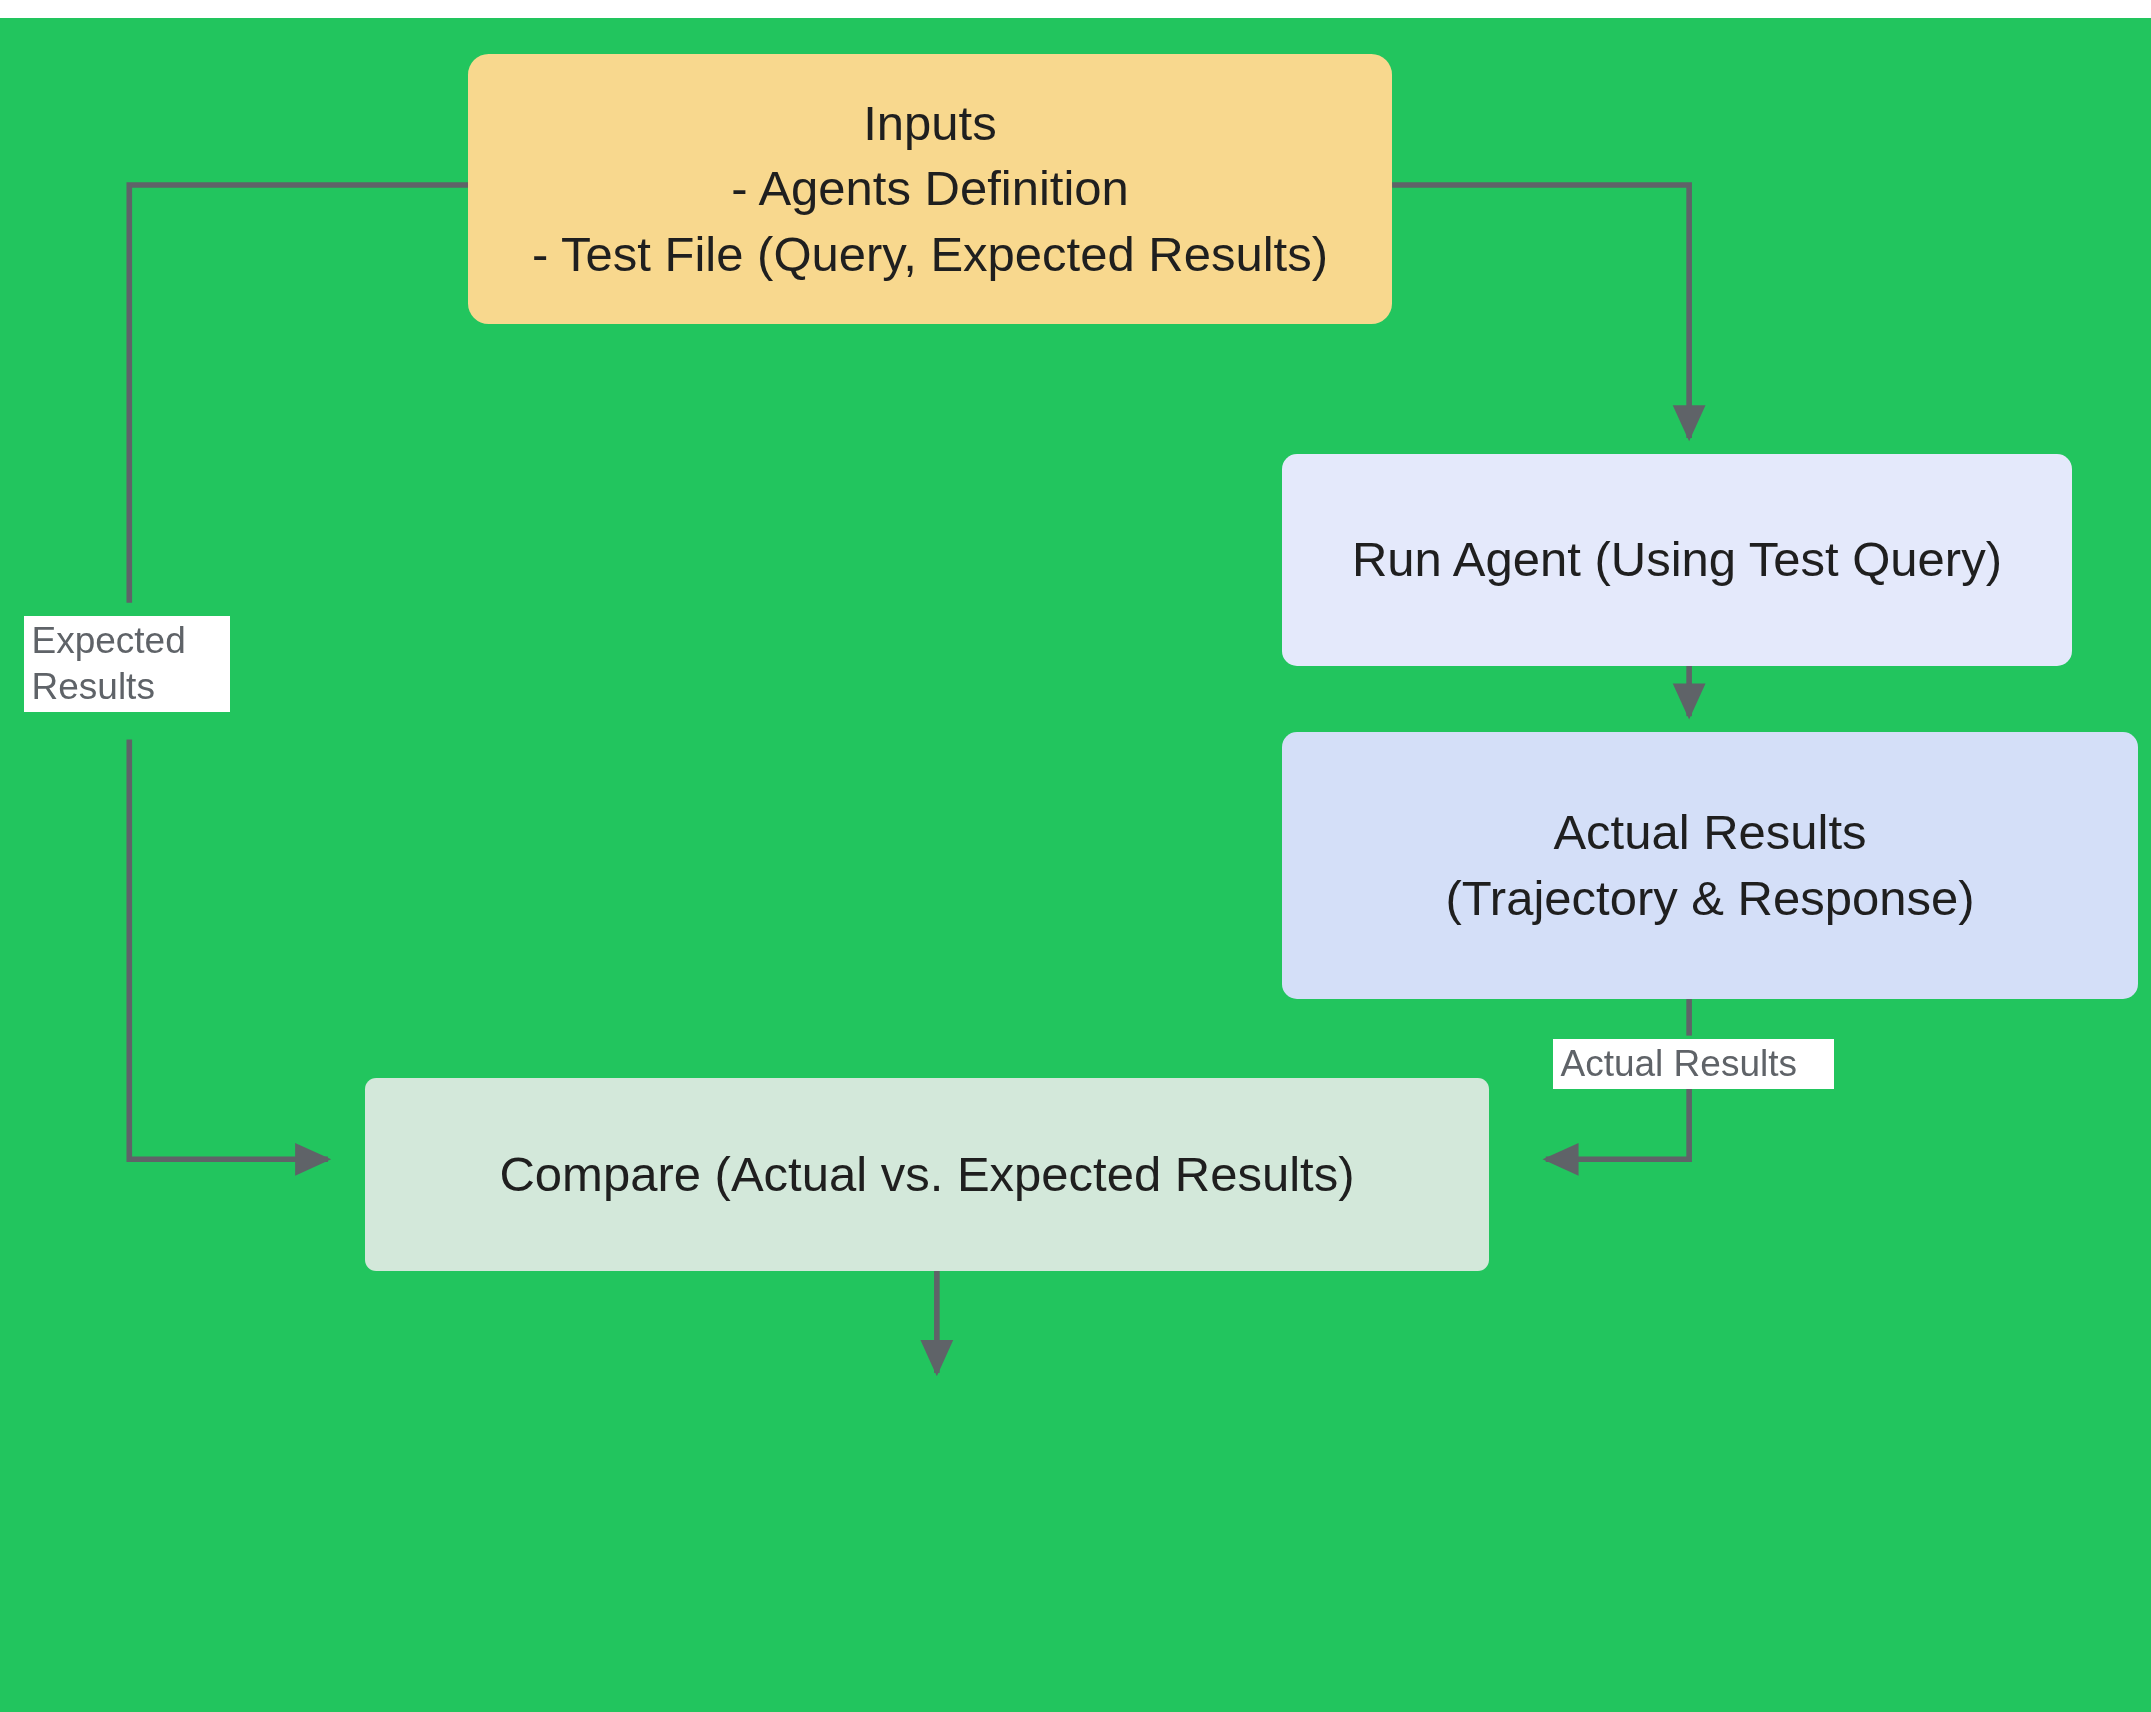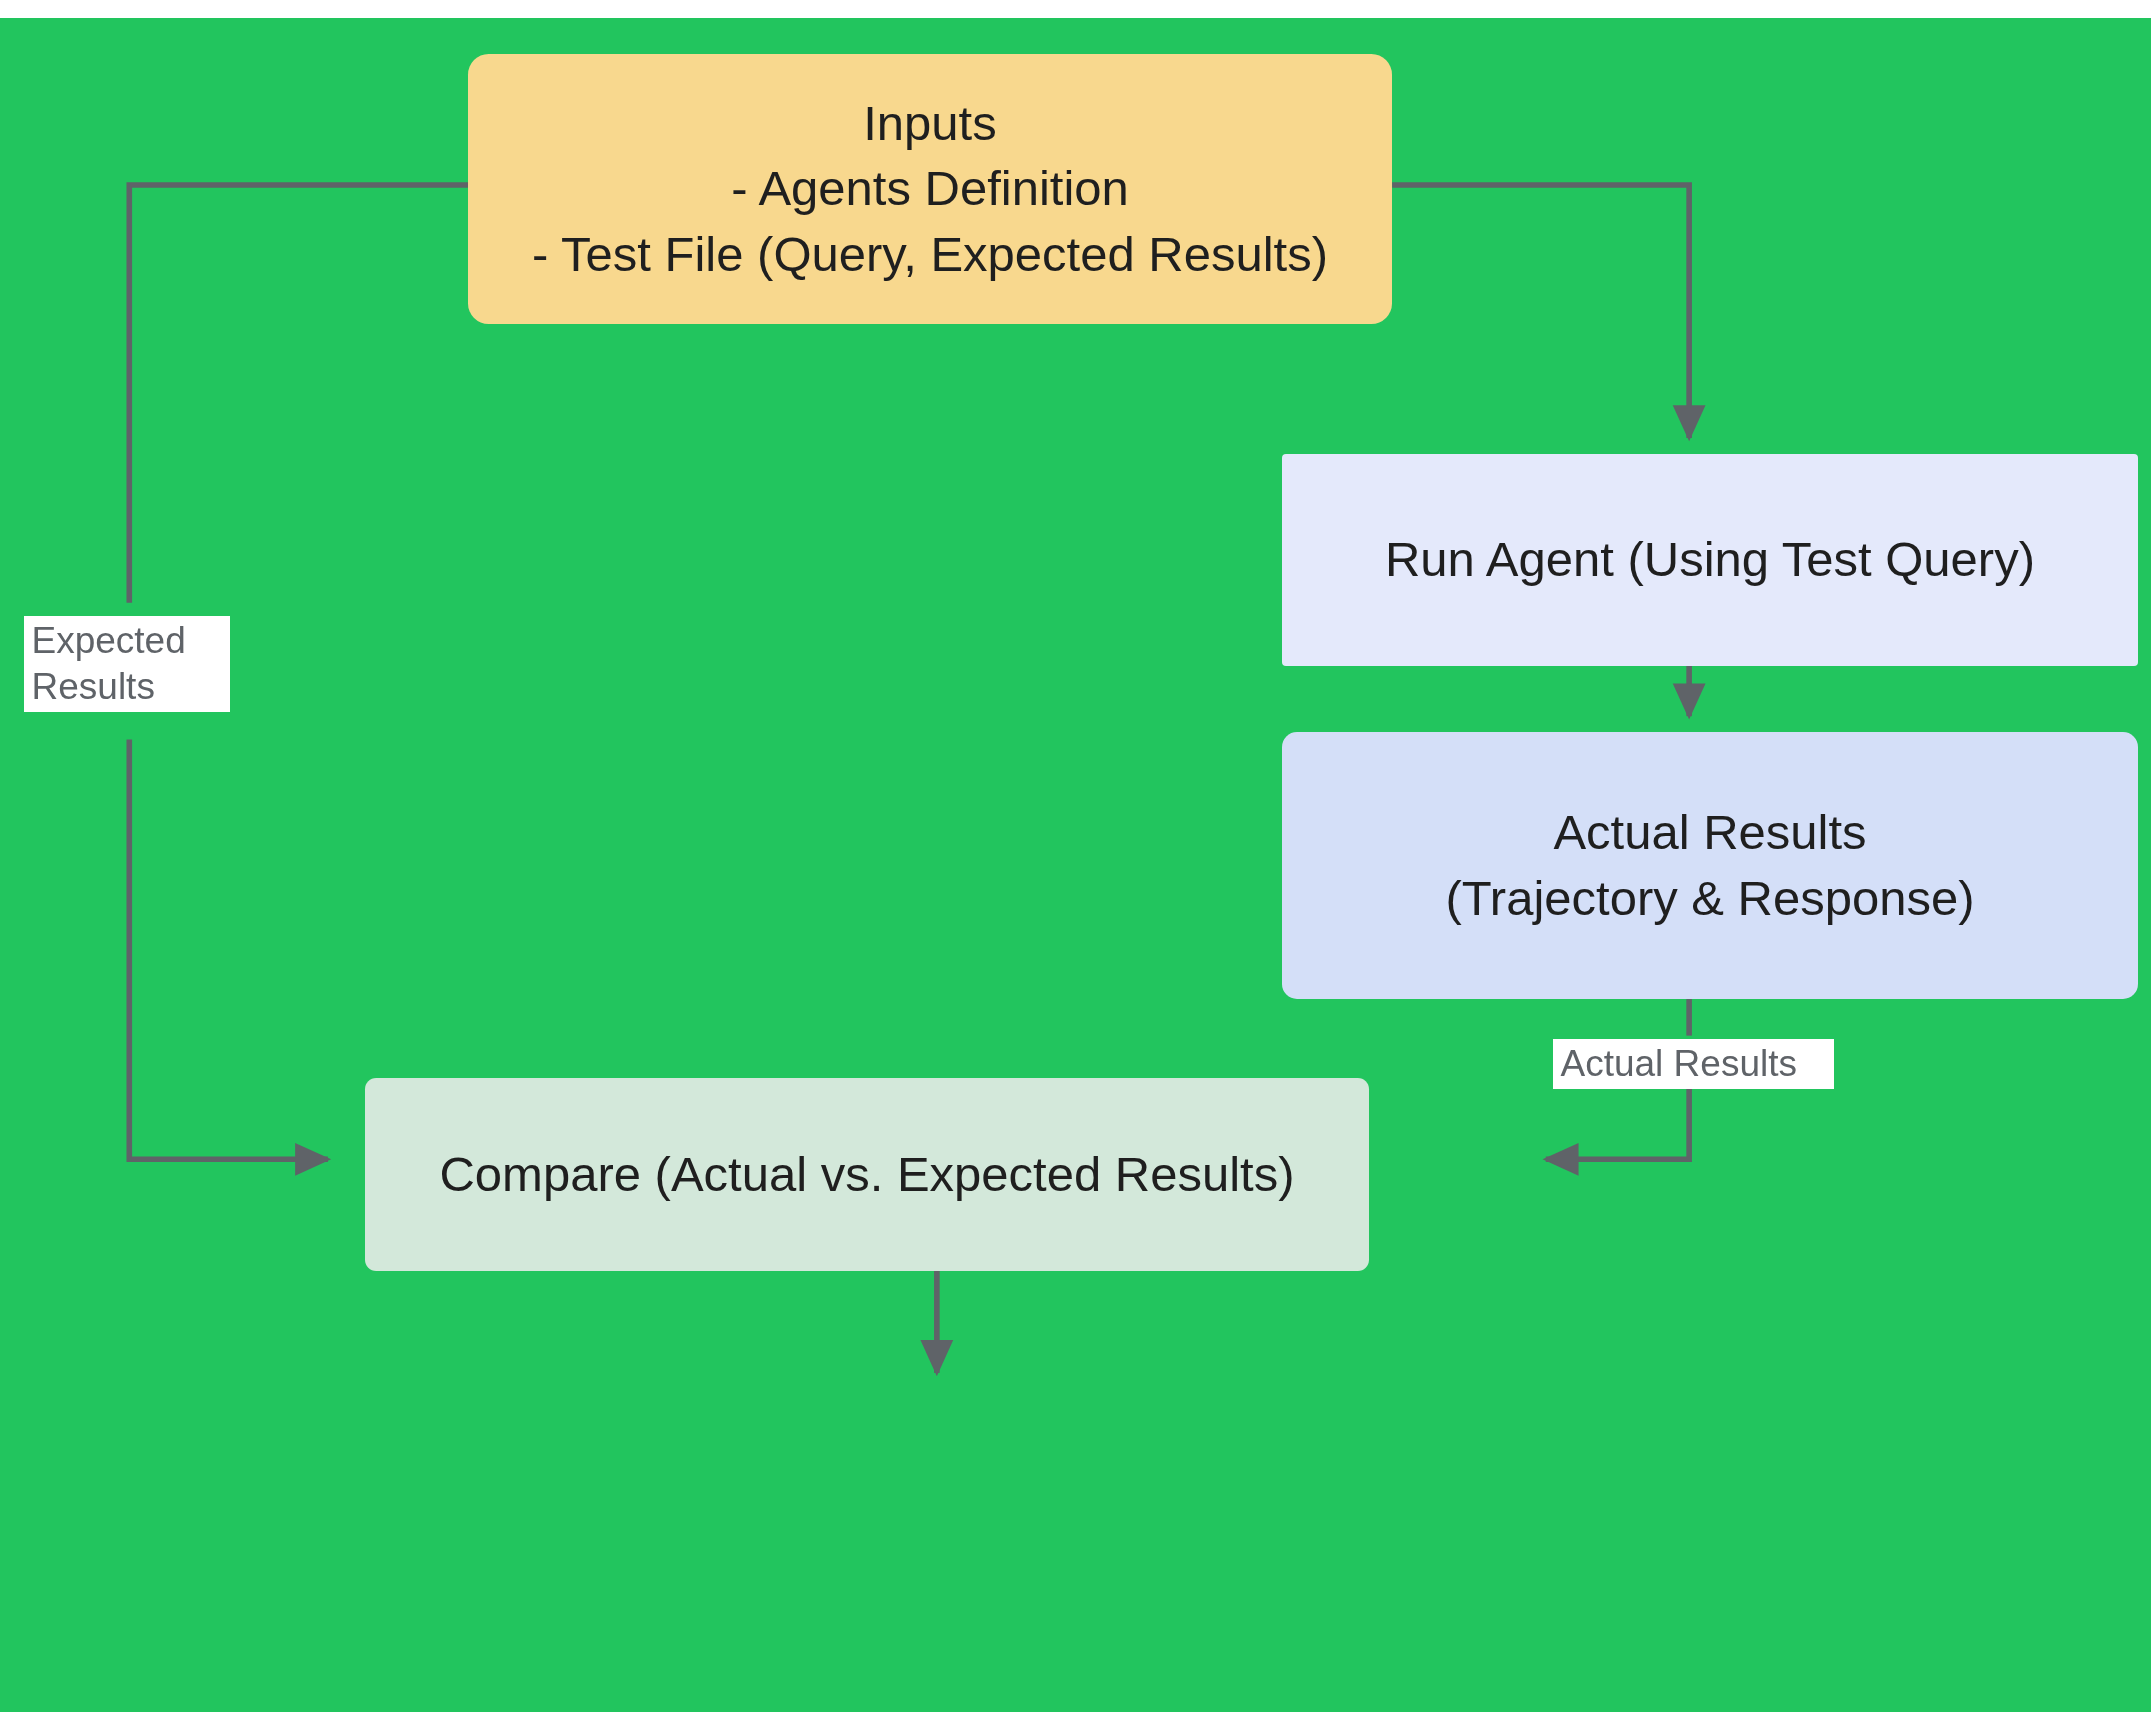--- a/index.html
+++ b/index.html
@@ -44,39 +44,39 @@
     top: 36px;
     width: 924px;
     height: 270px;
     background: #f8d88e;
     border-radius: 20.6px;
     font-size: 49px;
   }
   .node-run-agent {
     left: 1282px;
     top: 436px;
-    width: 856px;
+    width: 790px;
     height: 212px;
     background: #e4e9fb;
-    border-radius: 4px;
+    border-radius: 15px;
     font-size: 49px;
   }
   .node-actual-results {
     left: 1282px;
     top: 714px;
     width: 856px;
     height: 267px;
     background: #d4dff8;
     border-radius: 15px;
     font-size: 49px;
   }
   .node-compare {
     left: 365px;
     top: 1060px;
-    width: 1004px;
+    width: 1124px;
     height: 193px;
     background: #d3e8da;
     border-radius: 11.2px;
     font-size: 49px;
   }
   .node-report {
     left: 772px;
     top: 1371px;
     width: 330px;
     height: 330px;

